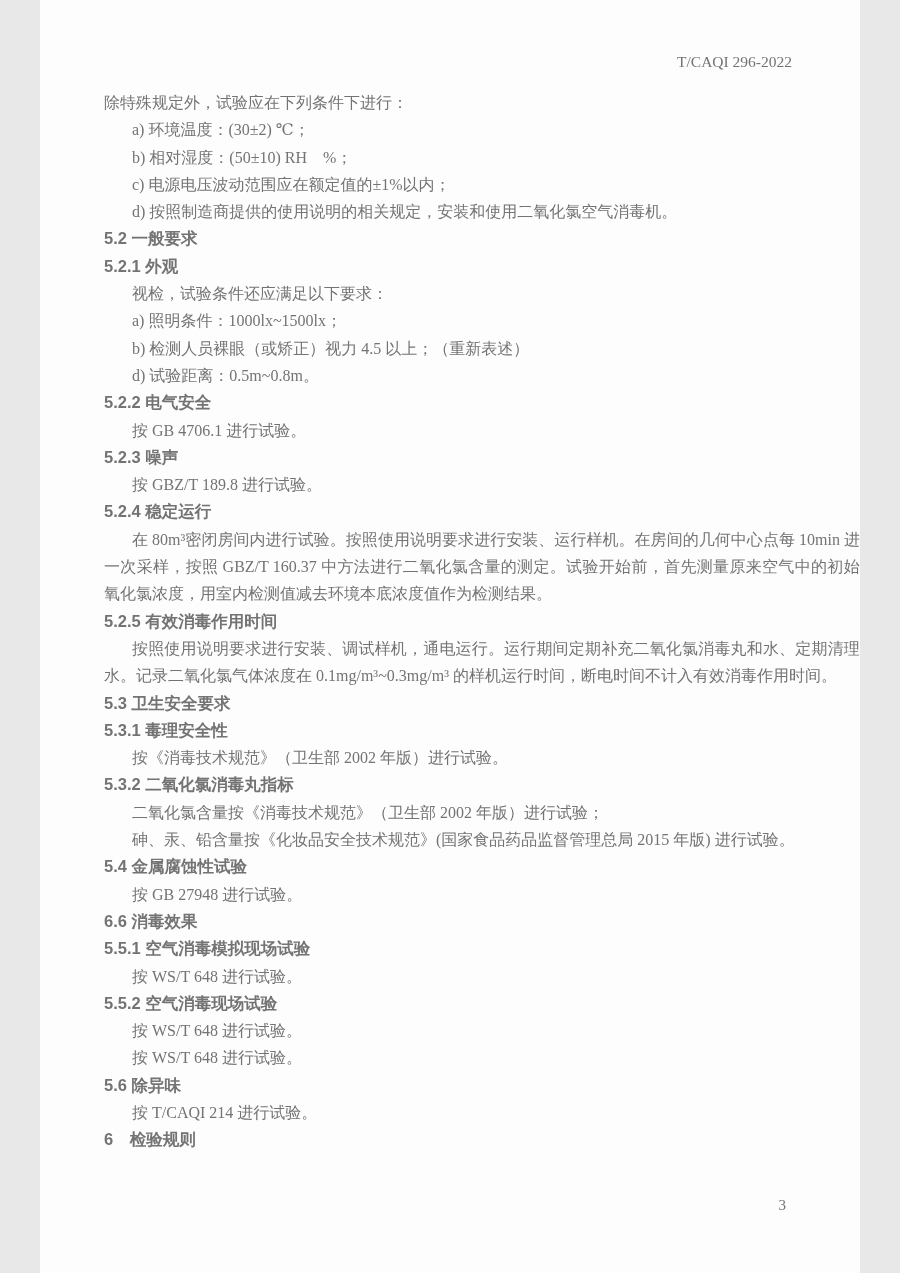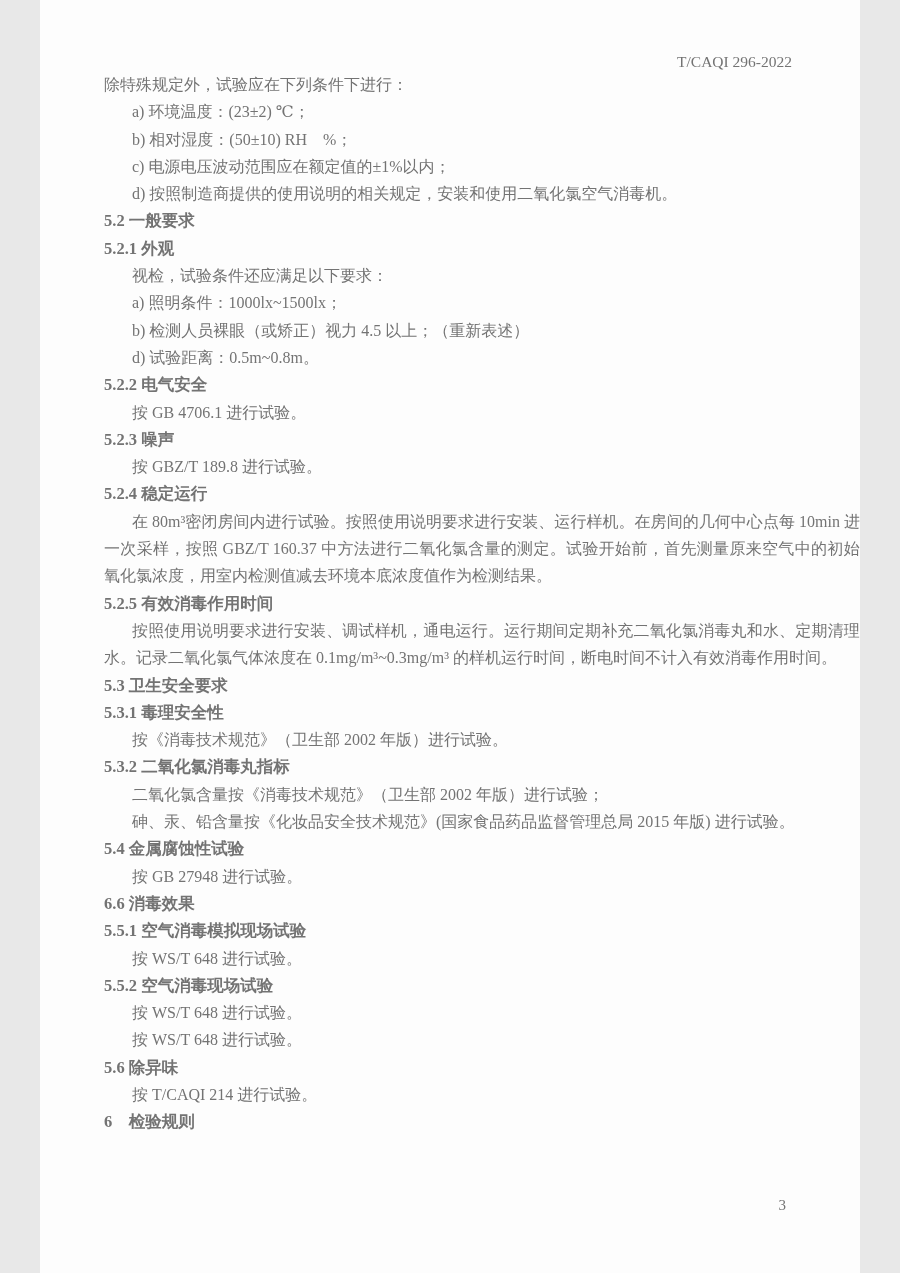--- a/index.html
+++ b/index.html
@@ -17,35 +17,35 @@
     position: absolute;
     top: 52px;
     right: 68px;
     font-size: 15.5px;
     line-height: 20px;
     font-family: "Liberation Serif", "DejaVu Serif", serif;
   }
   .content {
     position: absolute;
     left: 64px;
-    top: 71px;
+    top: 89px;
     width: 772px;
   }
   .ln {
     font-size: 16px;
     line-height: 27.3px;
     margin: 0;
     white-space: normal;
   }
   .intro { text-indent: 0; }
   .li { padding-left: 28px; }
   .p  { text-indent: 28px; }
   .pj { text-indent: 28px; text-align: justify; text-justify: inter-ideograph; }
   .hd {
-    font-family: Liberation Serif, serif;
+    font-family: Liberation Sans, sans-serif;
     font-weight: 700;
     font-size: 16.5px;
     line-height: 27.3px;
     margin: 0;
   }
   .page-number {
     position: absolute;
     top: 1195px;
     right: 74px;
     font-size: 15px;
@@ -54,21 +54,21 @@
 </style>
 </head>
 <body>
 
 <div class="page">
 
   <div class="doc-header">T/CAQI 296-2022</div>
 
   <div class="content">
     <p class="ln intro">除特殊规定外，试验应在下列条件下进行：</p>
-    <p class="ln li">a) 环境温度：(23±2) ℃；</p>
+    <p class="ln li">a) 环境温度：(30±2) ℃；</p>
     <p class="ln li">b) 相对湿度：(50±10) RH　%；</p>
     <p class="ln li">c) 电源电压波动范围应在额定值的±1%以内；</p>
     <p class="ln li">d) 按照制造商提供的使用说明的相关规定，安装和使用二氧化氯空气消毒机。</p>
 
     <p class="hd">5.2 一般要求</p>
     <p class="hd">5.2.1 外观</p>
     <p class="ln p">视检，试验条件还应满足以下要求：</p>
     <p class="ln li">a) 照明条件：1000lx~1500lx；</p>
     <p class="ln li">b) 检测人员裸眼（或矫正）视力 4.5 以上；（重新表述）</p>
     <p class="ln li">d) 试验距离：0.5m~0.8m。</p>

